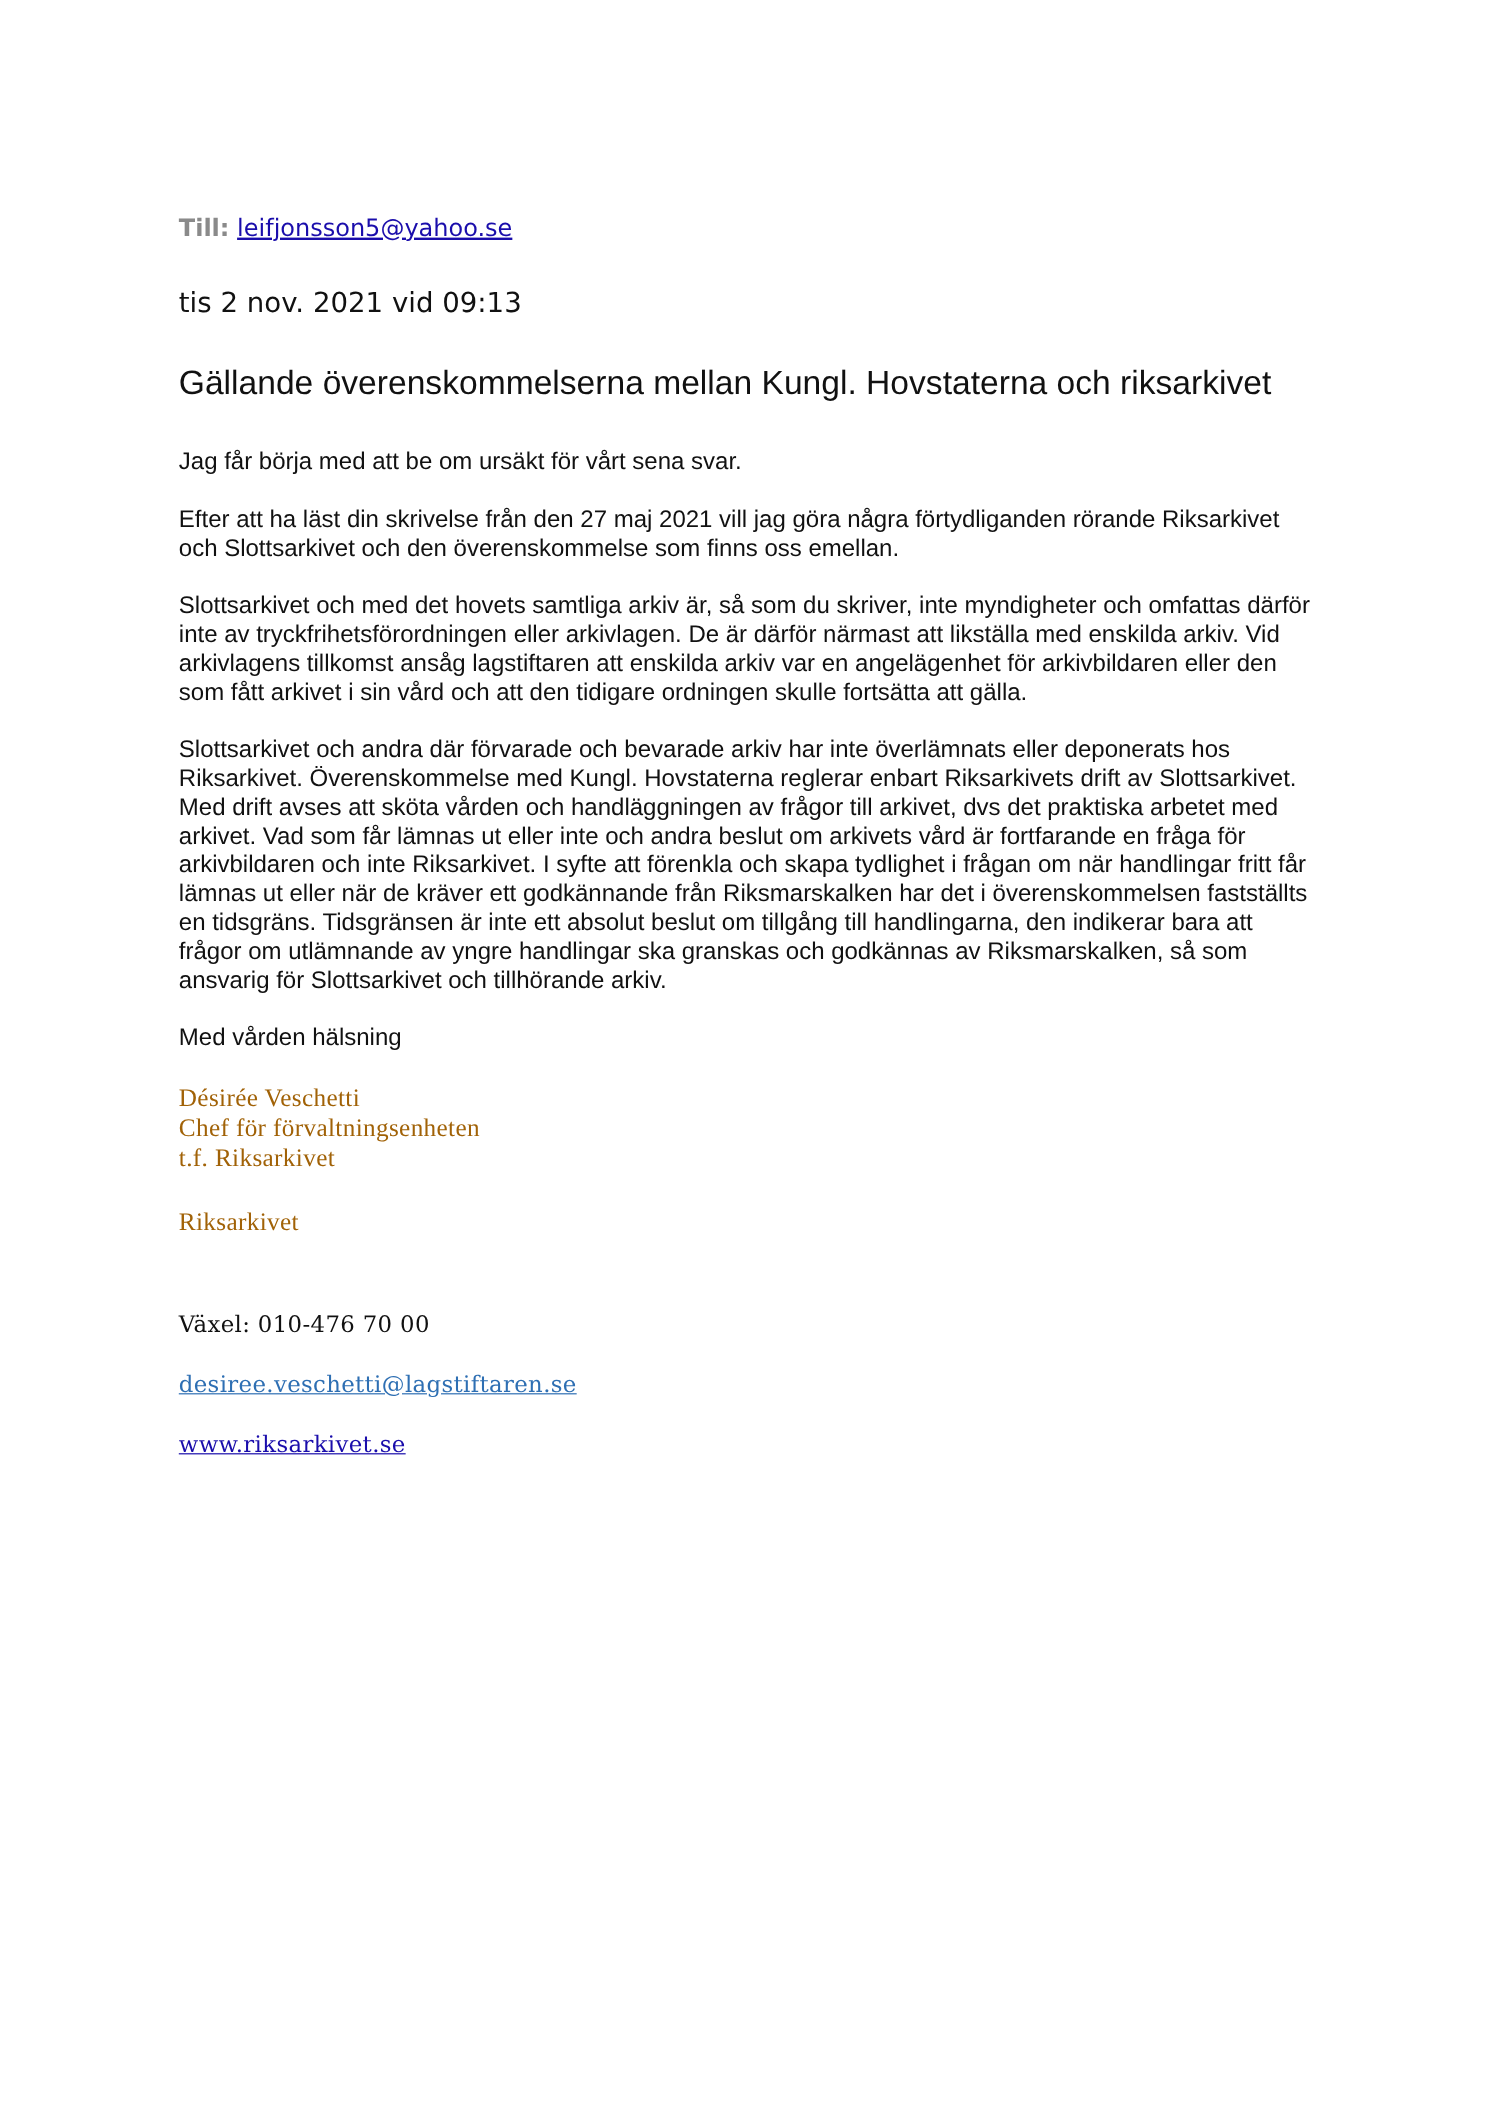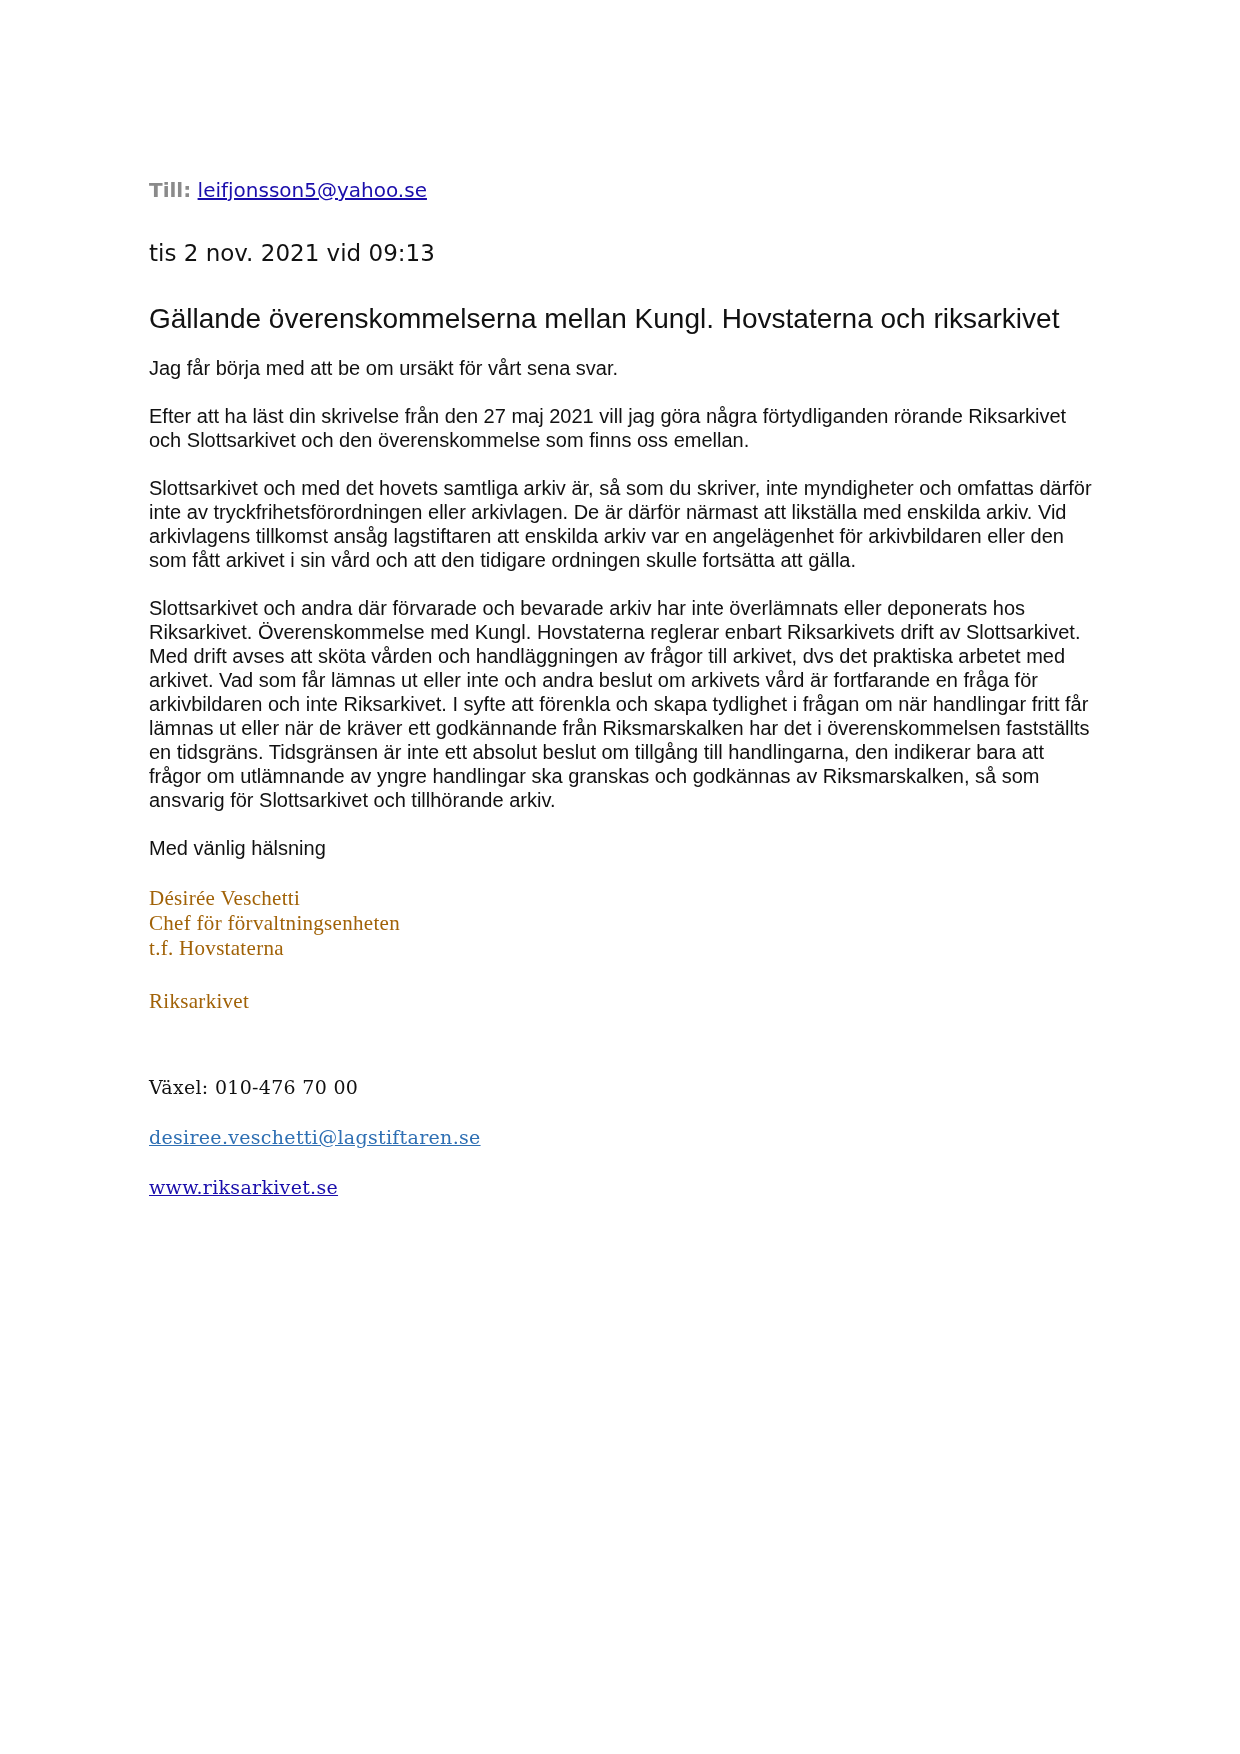--- a/index.html
+++ b/index.html
@@ -5,21 +5,21 @@
   html, body { margin: 0; padding: 0; background: #ffffff; }
   body { width: 1240px; height: 1754px; position: relative; overflow: hidden; }
   .page { position: absolute; left: 0; top: 0; width: 1240px; height: 1442px; background: #fff; }
   .content { position: absolute; left: 149px; top: 178px; width: 950px; color: #000; }
   .to-line { font-family: "DejaVu Sans", sans-serif; font-size: 20px; margin: 0; }
   .to-label { color: #8a8a8a; font-weight: bold; }
   .link-blue { color: #1a0dab; text-decoration: underline; }
   .date-line { font-family: "DejaVu Sans", sans-serif; font-size: 23px; margin: 38px 0 0 0; color:#111; }
   h1.subject { font-family: "Liberation Sans", sans-serif; font-weight: normal; font-size: 28px; line-height: 34px; margin: 36px 0 0 0; color:#111; }
   .body-text p { font-family: "Liberation Sans", sans-serif; font-size: 20px; line-height: 24px; margin: 0 0 24px 0; color:#111; }
-  .body-text { margin-top: 20px; }
+  .body-text { margin-top: 37px; }
   .greeting { font-family: "Liberation Sans", sans-serif; font-size: 20px; line-height: 24px; margin: 0 0 26px 0; color:#111; }
   .sig { font-family: Liberation Serif, serif; font-size: 21px; line-height: 25px; color:#a16207; letter-spacing: 0.3px; }
   .sig p { margin: 0; }
   .sig-org { margin-top: 28px !important; }
   .contact { margin-top: 62px; font-family: "DejaVu Serif", serif; font-size: 19px; color:#111; letter-spacing: 0.3px; }
   .contact p { margin: 0 0 28px 0; }
   .email-link { color: #2e6fb3; text-decoration: underline; }
   .web-link { color: #1a0dab; text-decoration: underline; }
 </style>
 </head>
@@ -37,26 +37,26 @@
 
     <h1 class="subject">Gällande överenskommelserna mellan Kungl. Hovstaterna och riksarkivet</h1>
 
     <div class="body-text">
       <p>Jag får börja med att be om ursäkt för vårt sena svar.</p>
       <p>Efter att ha läst din skrivelse från den 27 maj 2021 vill jag göra några förtydliganden rörande Riksarkivet och Slottsarkivet och den överenskommelse som finns oss emellan.</p>
       <p>Slottsarkivet och med det hovets samtliga arkiv är, så som du skriver, inte myndigheter och omfattas därför inte av tryckfrihetsförordningen eller arkivlagen. De är därför närmast att likställa med enskilda arkiv. Vid arkivlagens tillkomst ansåg lagstiftaren att enskilda arkiv var en angelägenhet för arkivbildaren eller den som fått arkivet i sin vård och att den tidigare ordningen skulle fortsätta att gälla.</p>
       <p>Slottsarkivet och andra där förvarade och bevarade arkiv har inte överlämnats eller deponerats hos Riksarkivet. Överenskommelse med Kungl. Hovstaterna reglerar enbart Riksarkivets drift av Slottsarkivet. Med drift avses att sköta vården och handläggningen av frågor till arkivet, dvs det praktiska arbetet med arkivet. Vad som får lämnas ut eller inte och andra beslut om arkivets vård är fortfarande en fråga för arkivbildaren och inte Riksarkivet. I syfte att förenkla och skapa tydlighet i frågan om när handlingar fritt får lämnas ut eller när de kräver ett godkännande från Riksmarskalken har det i överenskommelsen fastställts en tidsgräns. Tidsgränsen är inte ett absolut beslut om tillgång till handlingarna, den indikerar bara att frågor om utlämnande av yngre handlingar ska granskas och godkännas av Riksmarskalken, så som ansvarig för Slottsarkivet och tillhörande arkiv.</p>
     </div>
 
-    <p class="greeting">Med vänlig hälsning</p>
+    <p class="greeting">Med vården hälsning</p>
 
     <div class="sig">
       <p>Désirée Veschetti</p>
       <p>Chef för förvaltningsenheten</p>
-      <p>t.f. Hovstaterna</p>
+      <p>t.f. Riksarkivet</p>
       <p class="sig-org">Riksarkivet</p>
     </div>
 
     <div class="contact">
       <p>Växel: 010-476 70 00</p>
       <p><a class="email-link">desiree.veschetti@lagstiftaren.se</a></p>
       <p><a class="web-link">www.riksarkivet.se</a></p>
     </div>
 
   </div>

